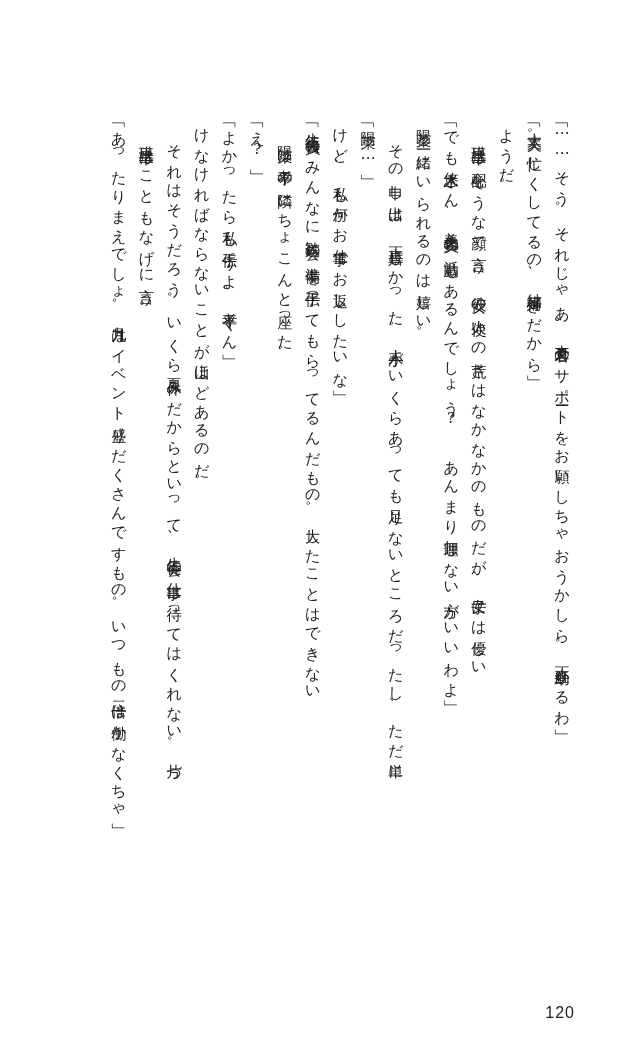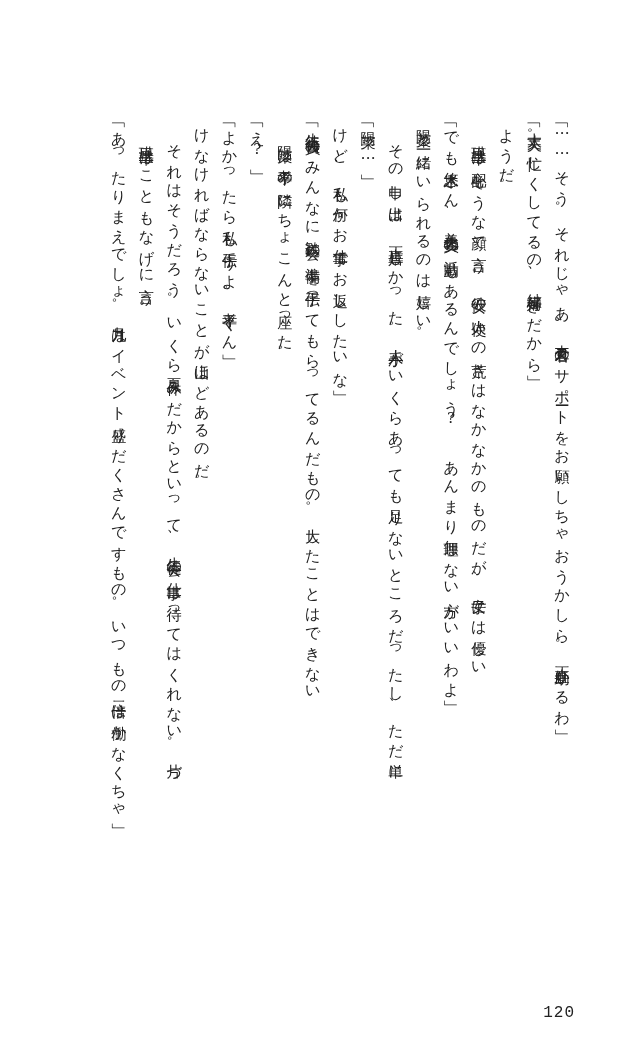--- a/index.html
+++ b/index.html
@@ -54,21 +54,21 @@
     padding-top: 16px;
   }
 
   #page-number {
     position: absolute;
     right: 42px;
     bottom: 28px;
     font-size: 16px;
     letter-spacing: 1px;
     color: #222222;
-    font-family: Liberation Mono, monospace;
+    font-family: Liberation Sans, sans-serif;
   }
 </style>
 </head>
 <body>
 
 <div id="page">
 
   <div id="text-block">
       <div class="tline">「あったりまえでしょ。九月はイベント盛りだくさんですもの。いつもの二倍は働かなくちゃ」</div>
       <div class="tline indent">瑛里華はこともなげに言う。</div>

